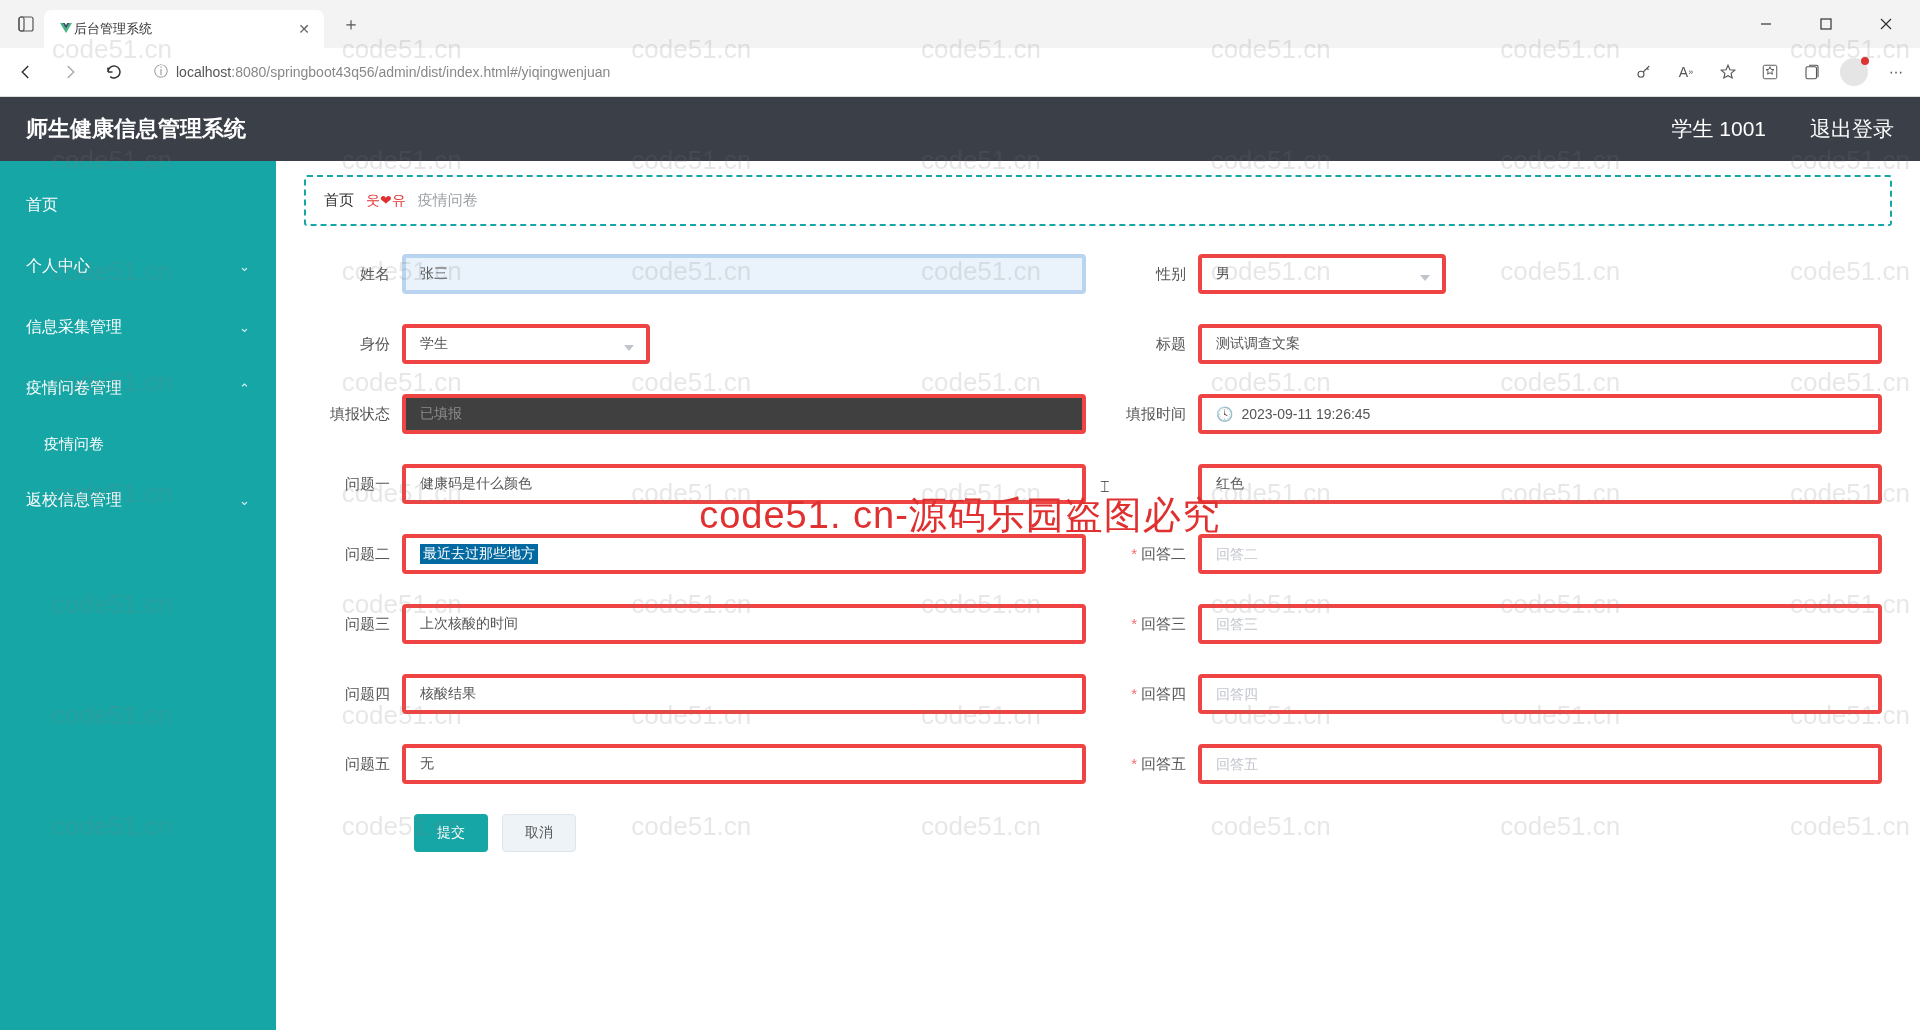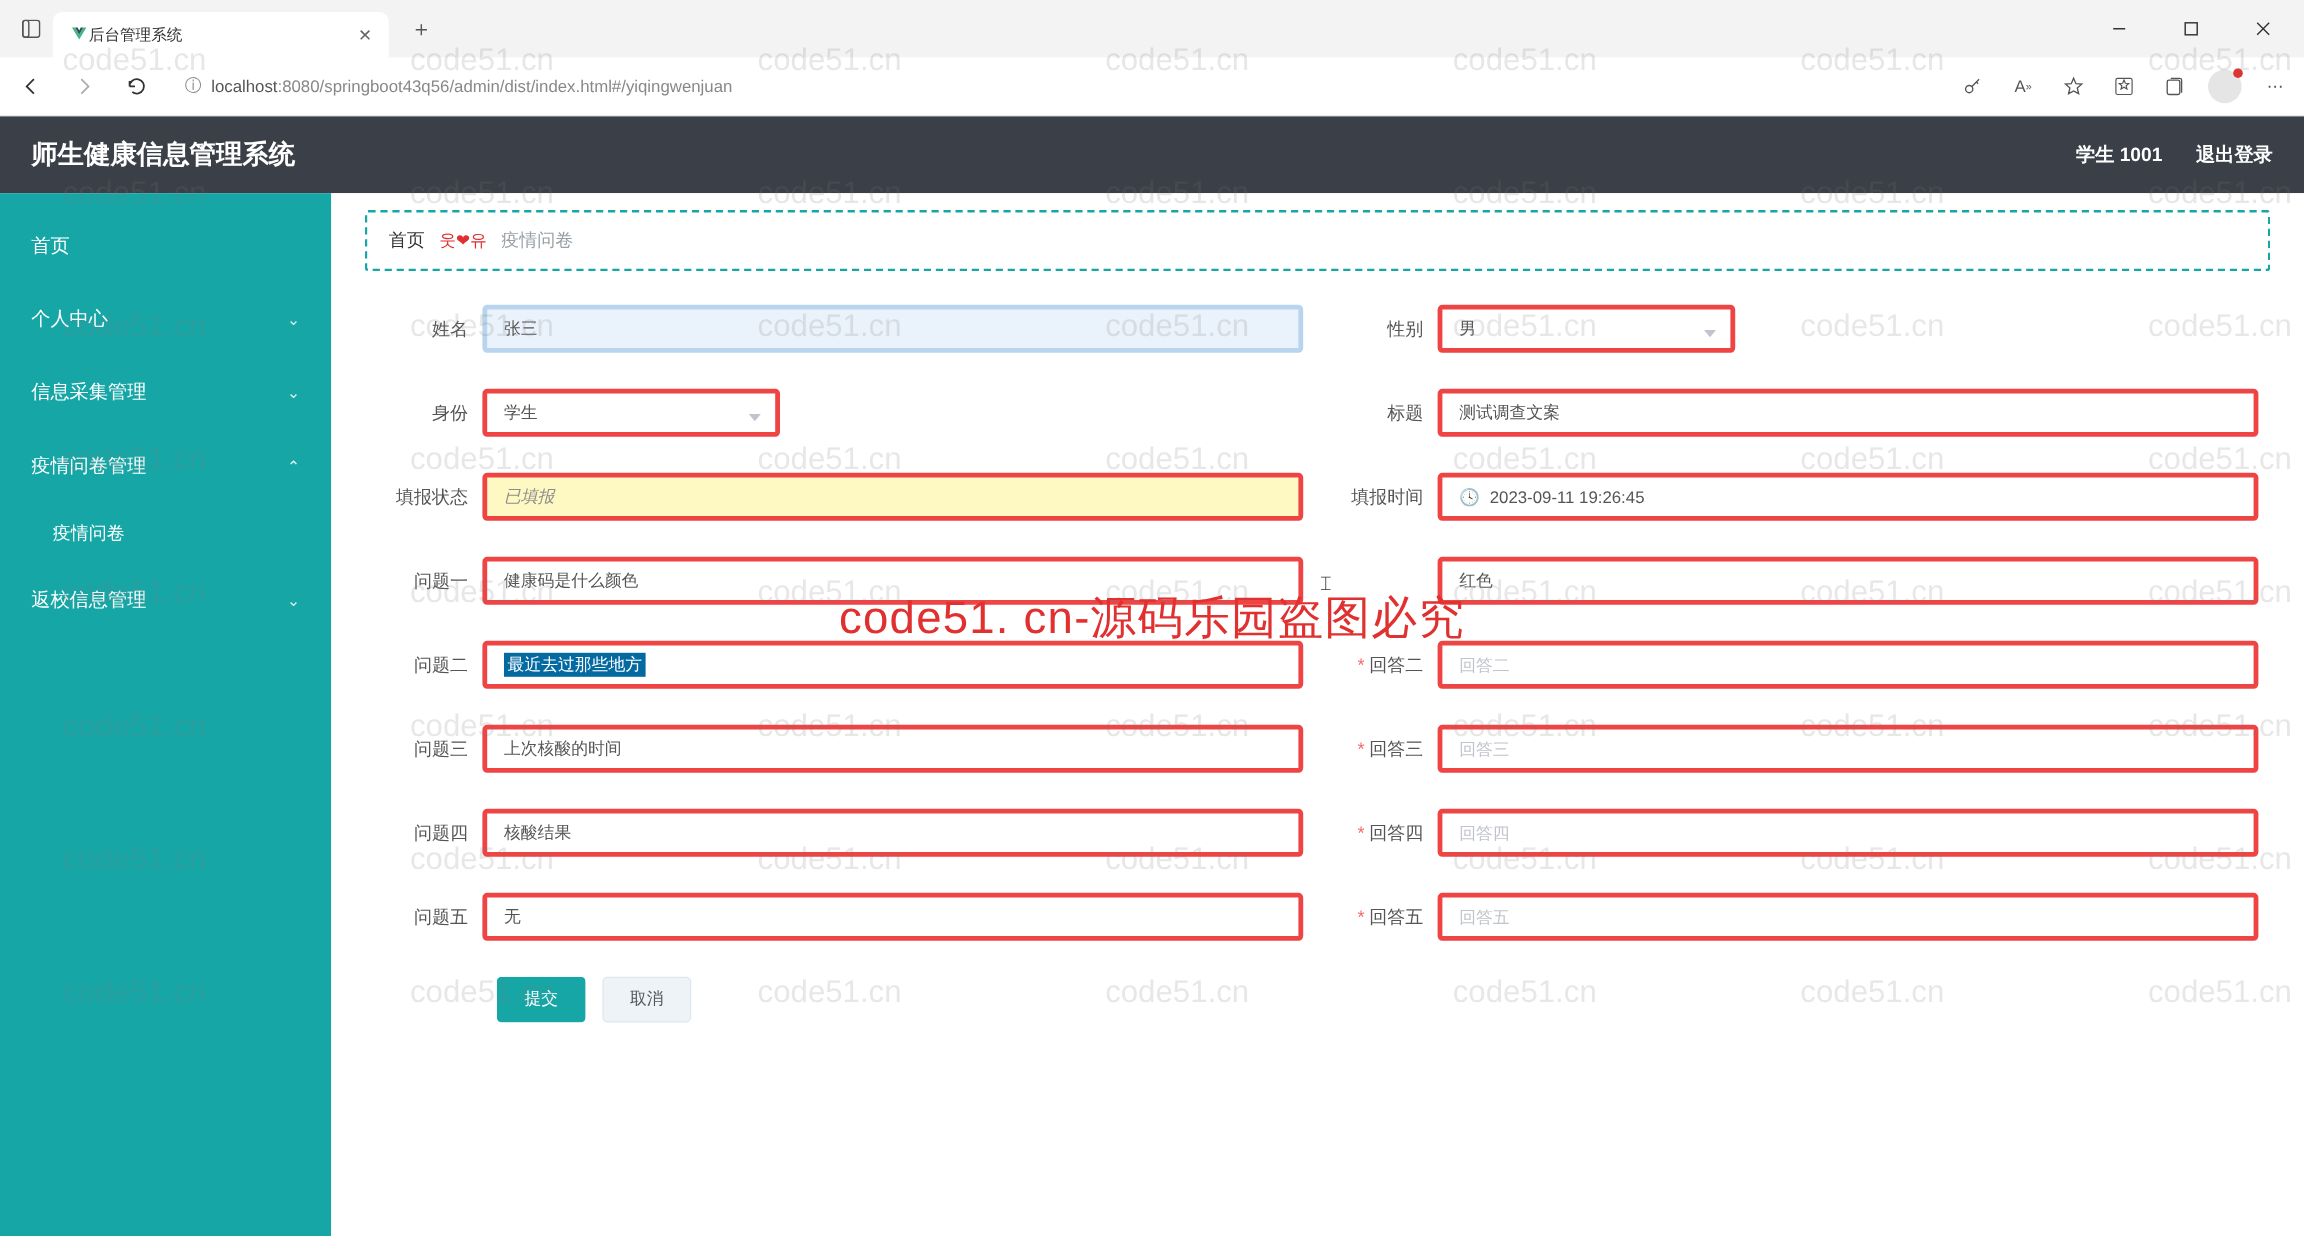--- a/index.html
+++ b/index.html
@@ -23,21 +23,21 @@
     .url-host { color: #555; }
     .url-path { color: #888; }
     .right-icons { display: flex; gap: 14px; align-items: center; color: #555; }
     .ri { width: 28px; height: 28px; display: flex; align-items: center; justify-content: center; cursor: pointer; }
     .profile-dot { width: 28px; height: 28px; border-radius: 50%; background: #e5e5e5; position: relative; }
     .profile-dot::after { content: ""; position: absolute; right: -1px; top: -1px; width: 8px; height: 8px; background: #d33; border-radius: 50%; }
 
     
     .app-header { background: #3b3f47; color: #fff; height: 64px; display: flex; align-items: center; padding: 0 26px; justify-content: space-between; }
     .app-title { font-size: 22px; font-weight: bold; }
-    .header-right { display: flex; align-items: center; gap: 28px; font-size: 16px; font-weight: bold; }
+    .header-right { display: flex; align-items: center; gap: 44px; font-size: 21px; }
     .logout { cursor: pointer; }
 
     
     .app-body { display: flex; height: calc(100% - 160px); }
     .sidebar { width: 276px; background: #17a6a6; color: #fff; padding-top: 14px; }
     .menu-item { display: flex; align-items: center; justify-content: space-between; padding: 20px 26px; font-size: 16px; cursor: pointer; }
     .submenu-item { padding: 16px 26px 16px 44px; font-size: 15px; cursor: pointer; }
     .chev { font-size: 13px; opacity: 0.85; }
 
     .main { flex: 1; padding: 14px 28px 20px 28px; background: #fff; overflow: auto; position: relative; }
@@ -47,21 +47,21 @@
     .bc-current { color: #9aa0a5; }
 
     .form-wrap { padding: 28px 10px; }
     .row { display: flex; margin-bottom: 30px; }
     .col { flex: 1; display: flex; align-items: center; }
     .col-right { padding-left: 24px; }
     .label { width: 88px; text-align: right; color: #555; font-size: 15px; padding-right: 12px; }
     .req::before { content: "*"; color: #f56c6c; margin-right: 4px; }
     .field { flex: 1; }
     .input { width: 100%; height: 40px; border: 4px solid #ef4444; border-radius: 4px; padding: 0 14px; font-size: 14px; color: #555; background: #fff; display: flex; align-items: center; }
-    .input.readonly { background: #fef9c3; color: #8c8c8c; font-style: italic; }
+    .input.readonly { background: #404040; color: #8c8c8c; }
     .input.highlight { background: #eaf3fb; border-color: #b8d4ee; }
     .input input, .input select { border: none; outline: none; width: 100%; height: 100%; background: transparent; font-size: 14px; color: #555; }
     .input input::placeholder { color: #c0c4cc; }
     .select { position: relative; }
     .select::after { content: ""; position: absolute; right: 12px; top: 17px; border-left: 5px solid transparent; border-right: 5px solid transparent; border-top: 6px solid #c0c4cc; }
     .narrow { max-width: 248px; }
     .selected-text { background: #0369a1; color: #fff; padding: 1px 3px; display: inline; }
 
     .btn-row { padding-left: 100px; display: flex; gap: 14px; margin-top: 8px; }
     .btn { height: 38px; padding: 0 22px; border-radius: 4px; font-size: 14px; border: 1px solid transparent; cursor: pointer; display: inline-flex; align-items: center; }

